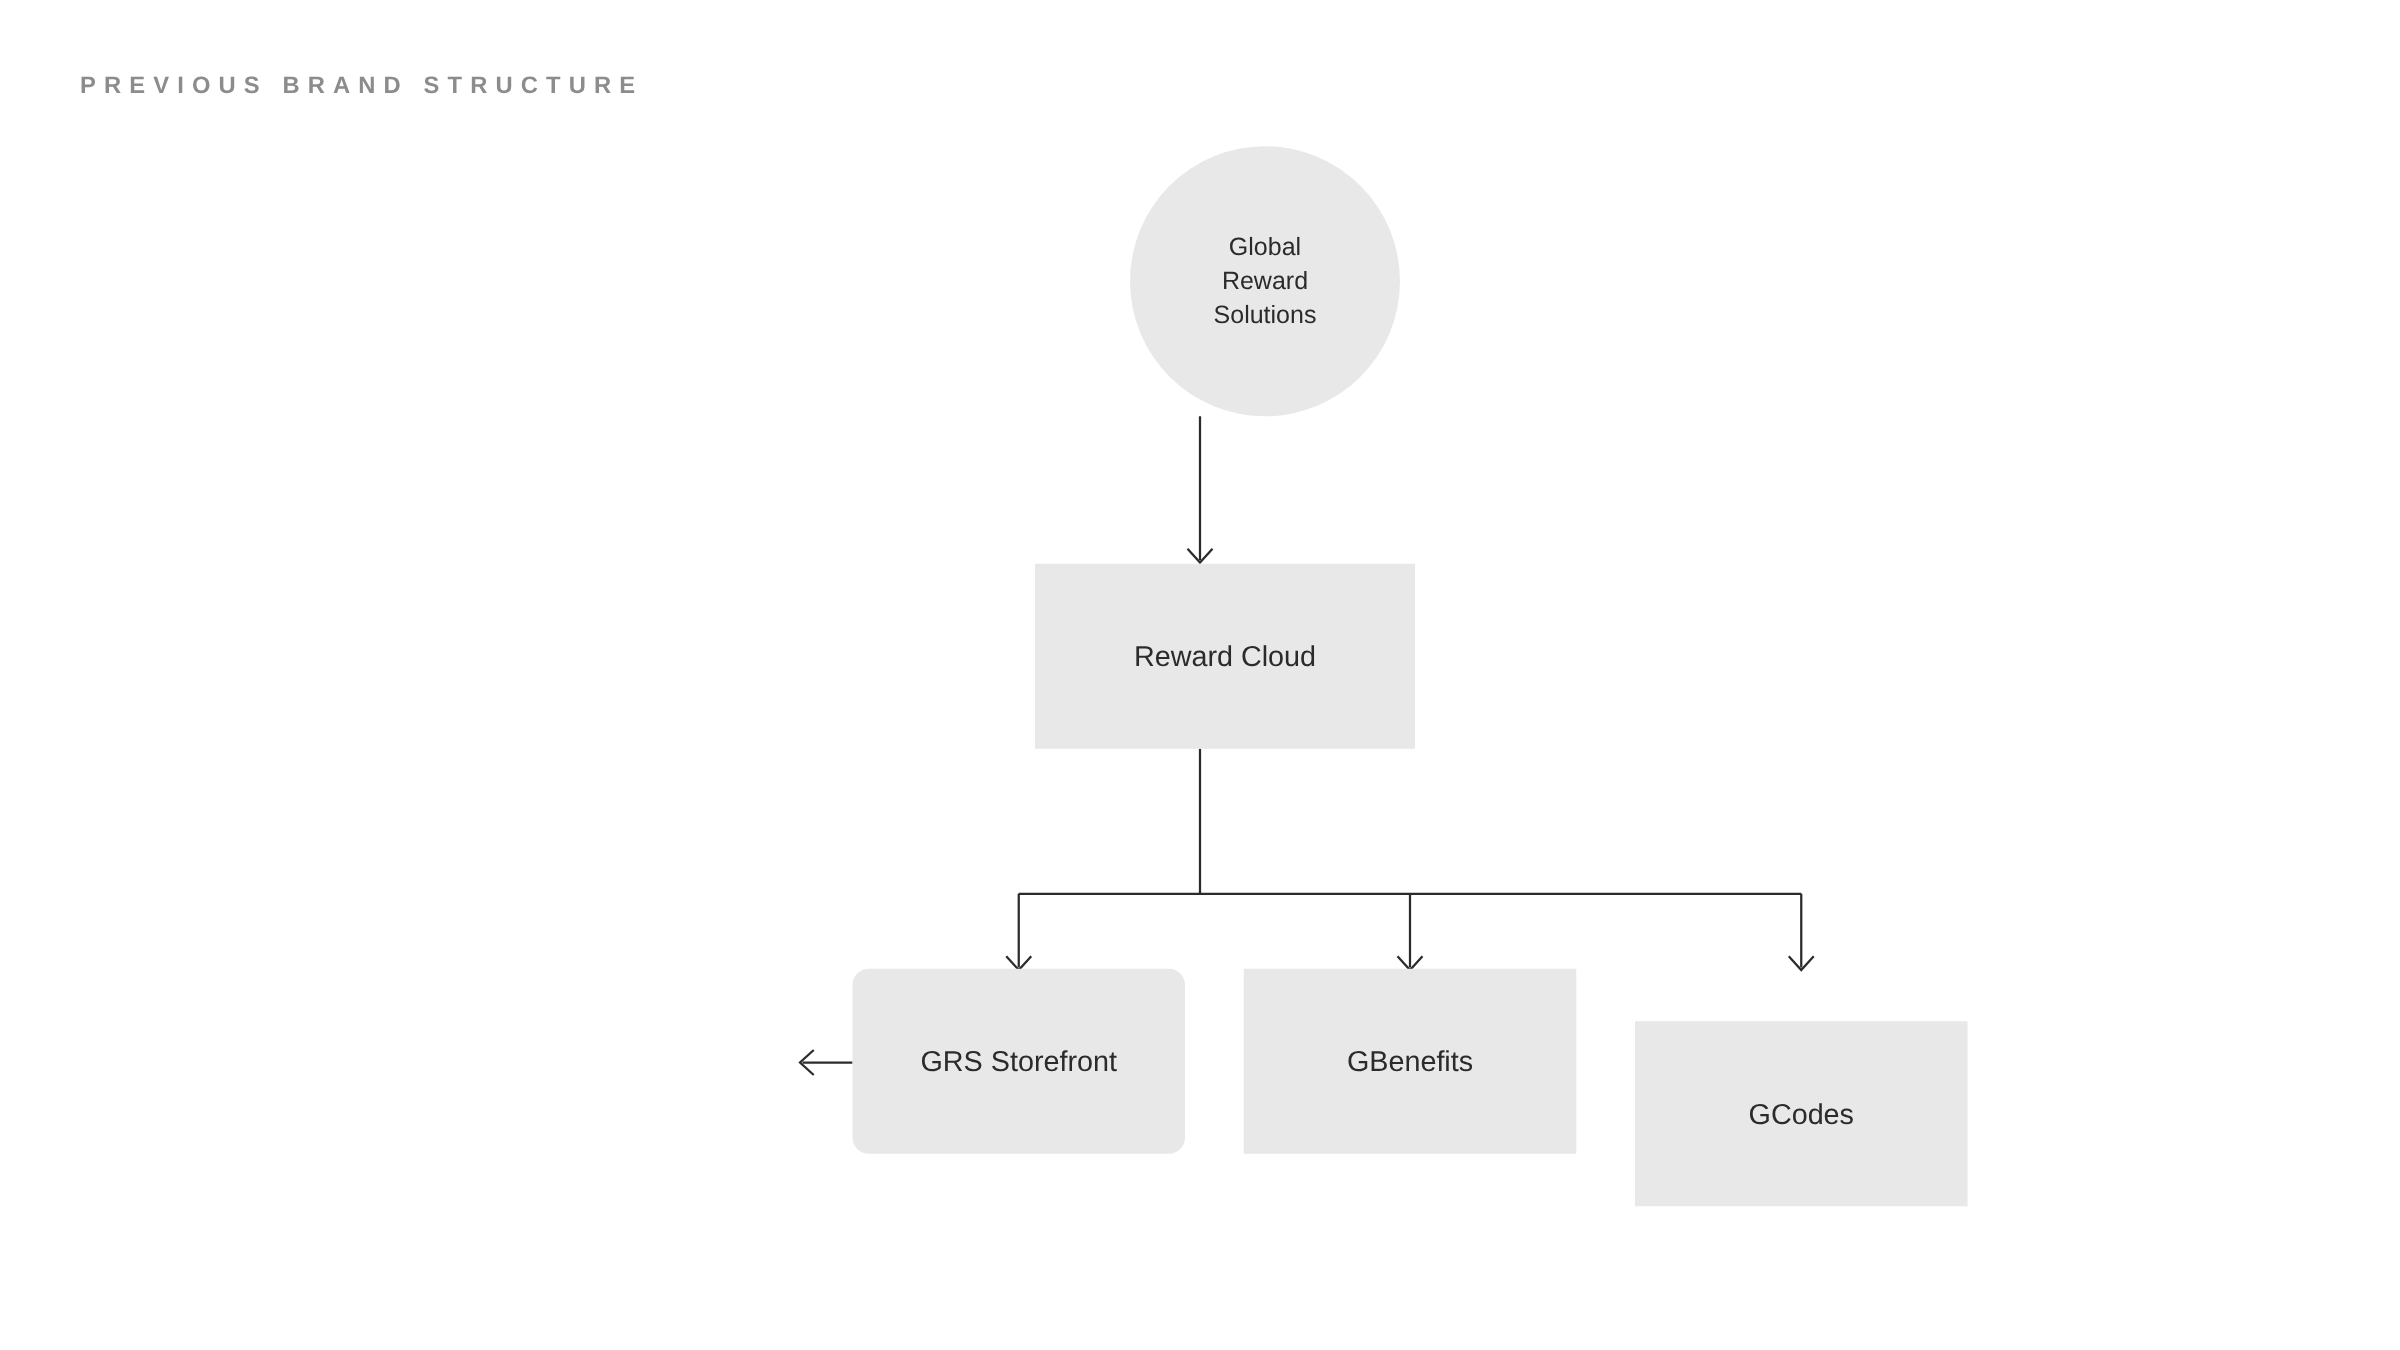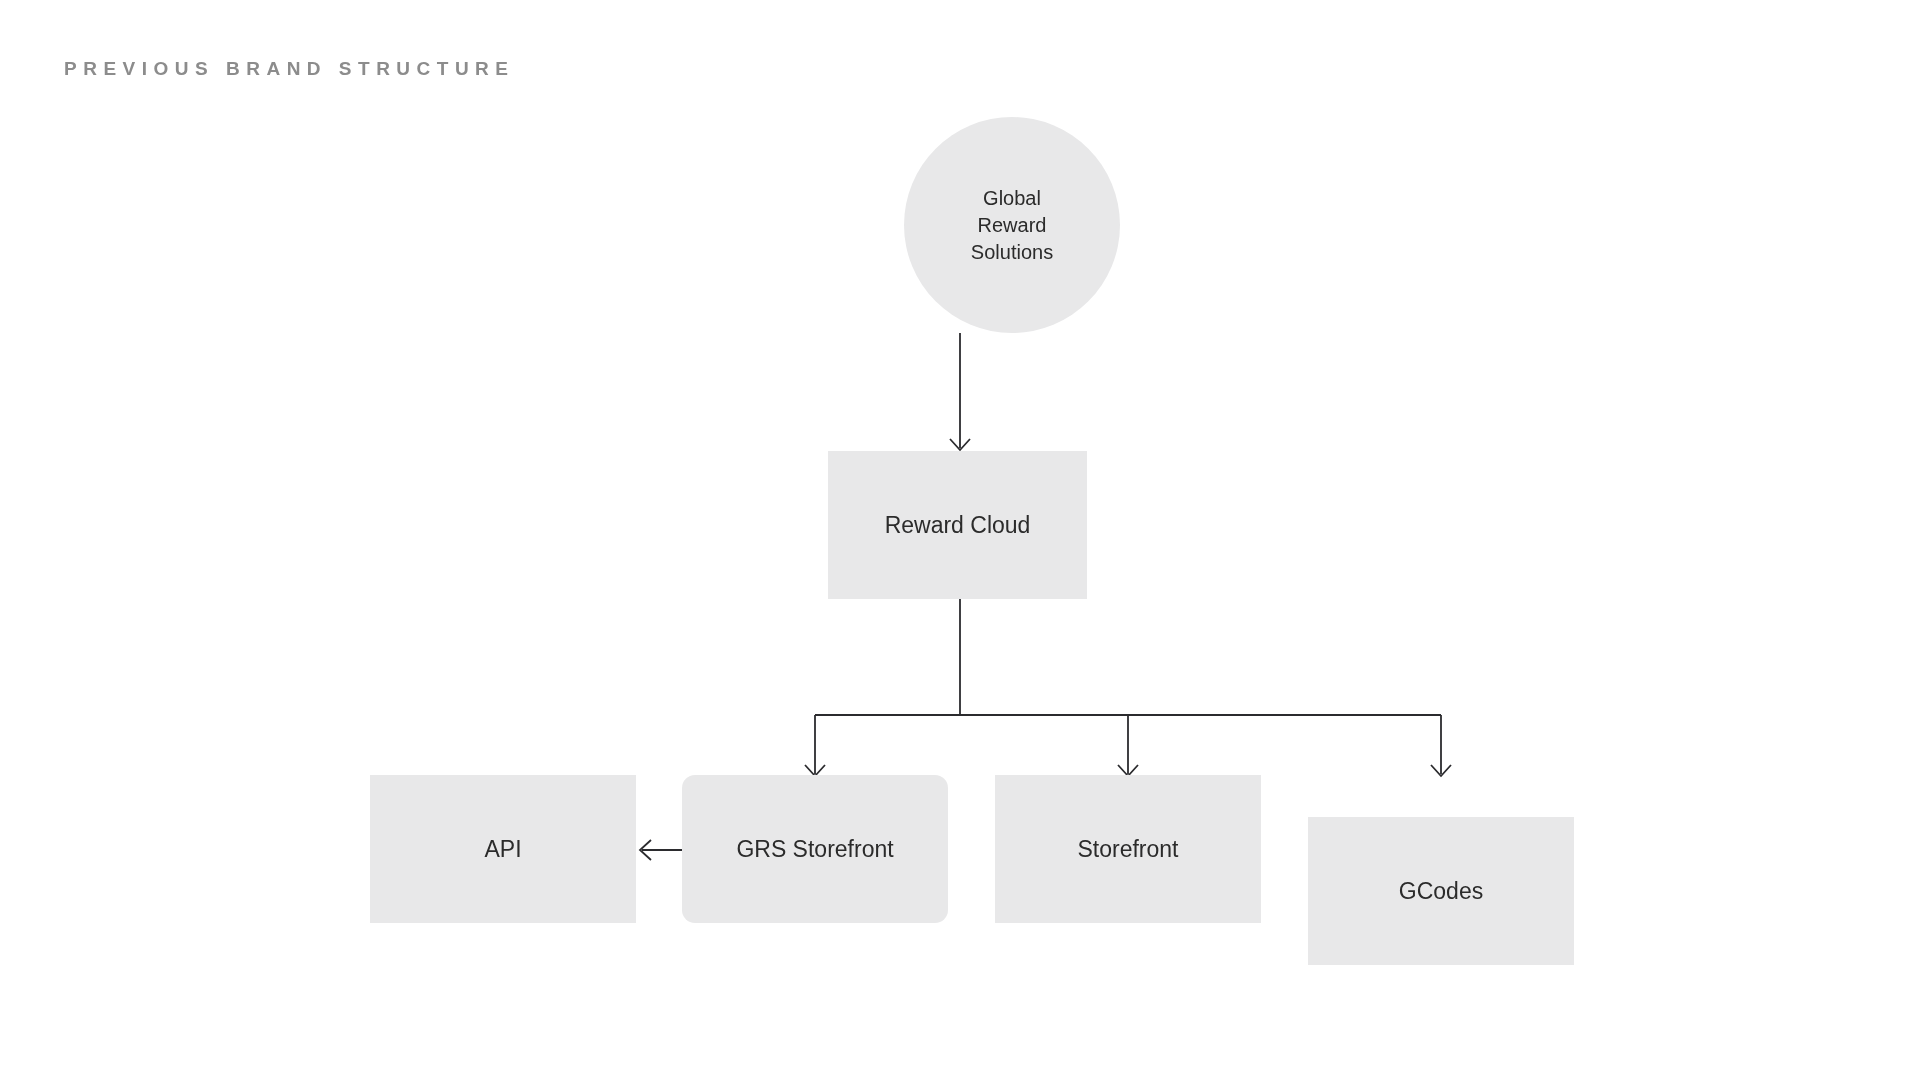--- a/index.html
+++ b/index.html
@@ -45,21 +45,21 @@
     line-height: 27px;
   }
   .node-circle .label {
     width: 110px; 
   }
   .node-rect {
     width: 266px;
     height: 148px;
     font-size: 23px;
   }
-  .node-reward-cloud { left: 828px; top: 451px; width: 259px; }
+  .node-reward-cloud { left: 828px; top: 451px; width: 304px; }
   .node-api          { left: 370px; top: 775px; }
   .node-grs          { left: 682px; top: 775px; border-radius: 13px; }
   .node-gbenefits    { left: 995px; top: 775px; }
   .node-gcodes       { left: 1308px; top: 817px; }
   .edges {
     position: absolute;
     left: 0;
     top: 0;
     width: 1920px;
     height: 1080px;
@@ -115,29 +115,26 @@
   </svg>
 
   <div class="node node-circle">
     <div class="label">Global Reward Solutions</div>
   </div>
 
   <div class="node node-rect node-reward-cloud">
     <div class="label">Reward Cloud</div>
   </div>
 
-  <div class="node node-rect node-api">
-    <div class="label">API</div>
-  </div>
 
   <div class="node node-rect node-grs">
     <div class="label">GRS Storefront</div>
   </div>
 
   <div class="node node-rect node-gbenefits">
-    <div class="label">Storefront</div>
+    <div class="label">GBenefits</div>
   </div>
 
   <div class="node node-rect node-gcodes">
     <div class="label">GCodes</div>
   </div>
 
 </div>
 
 </body></html>

